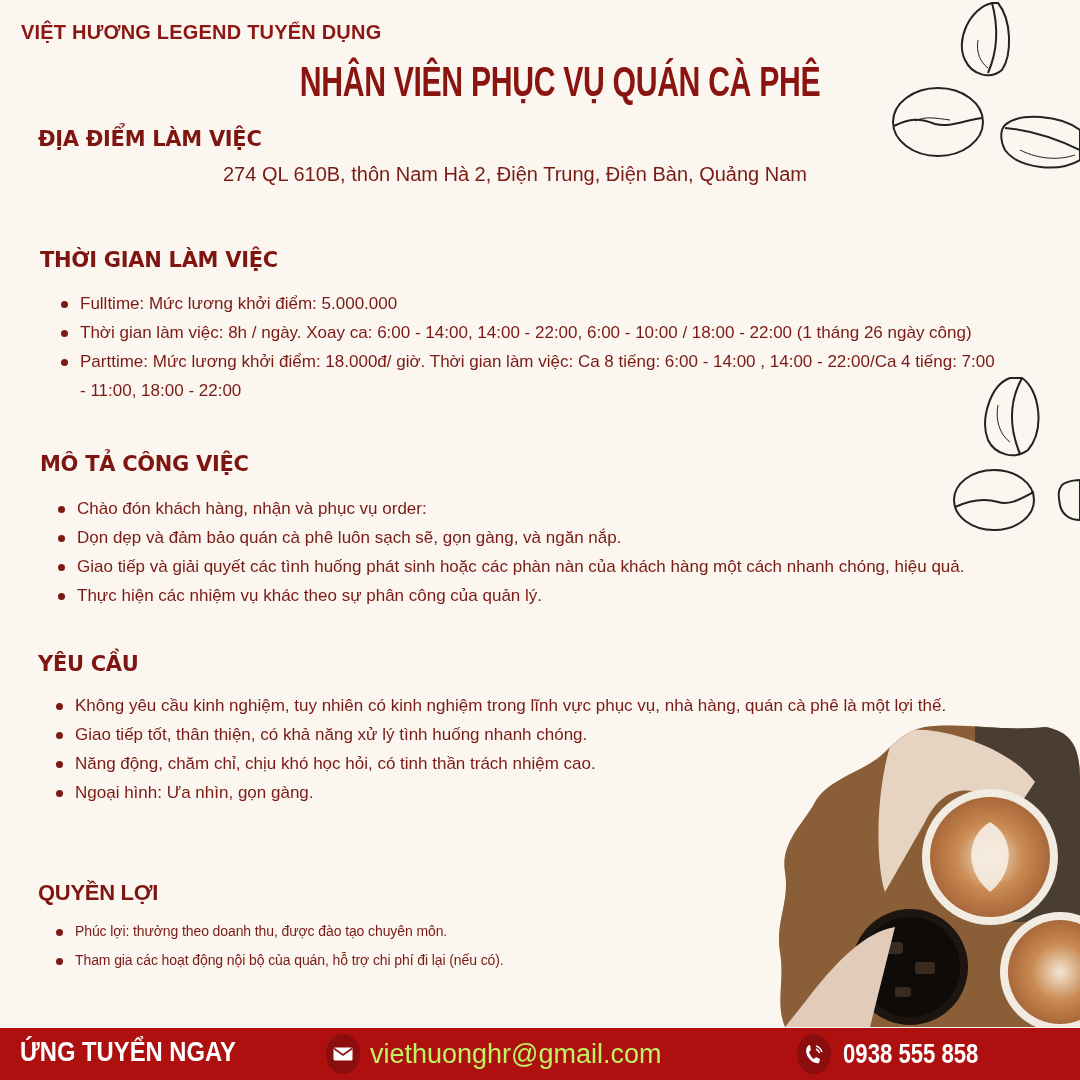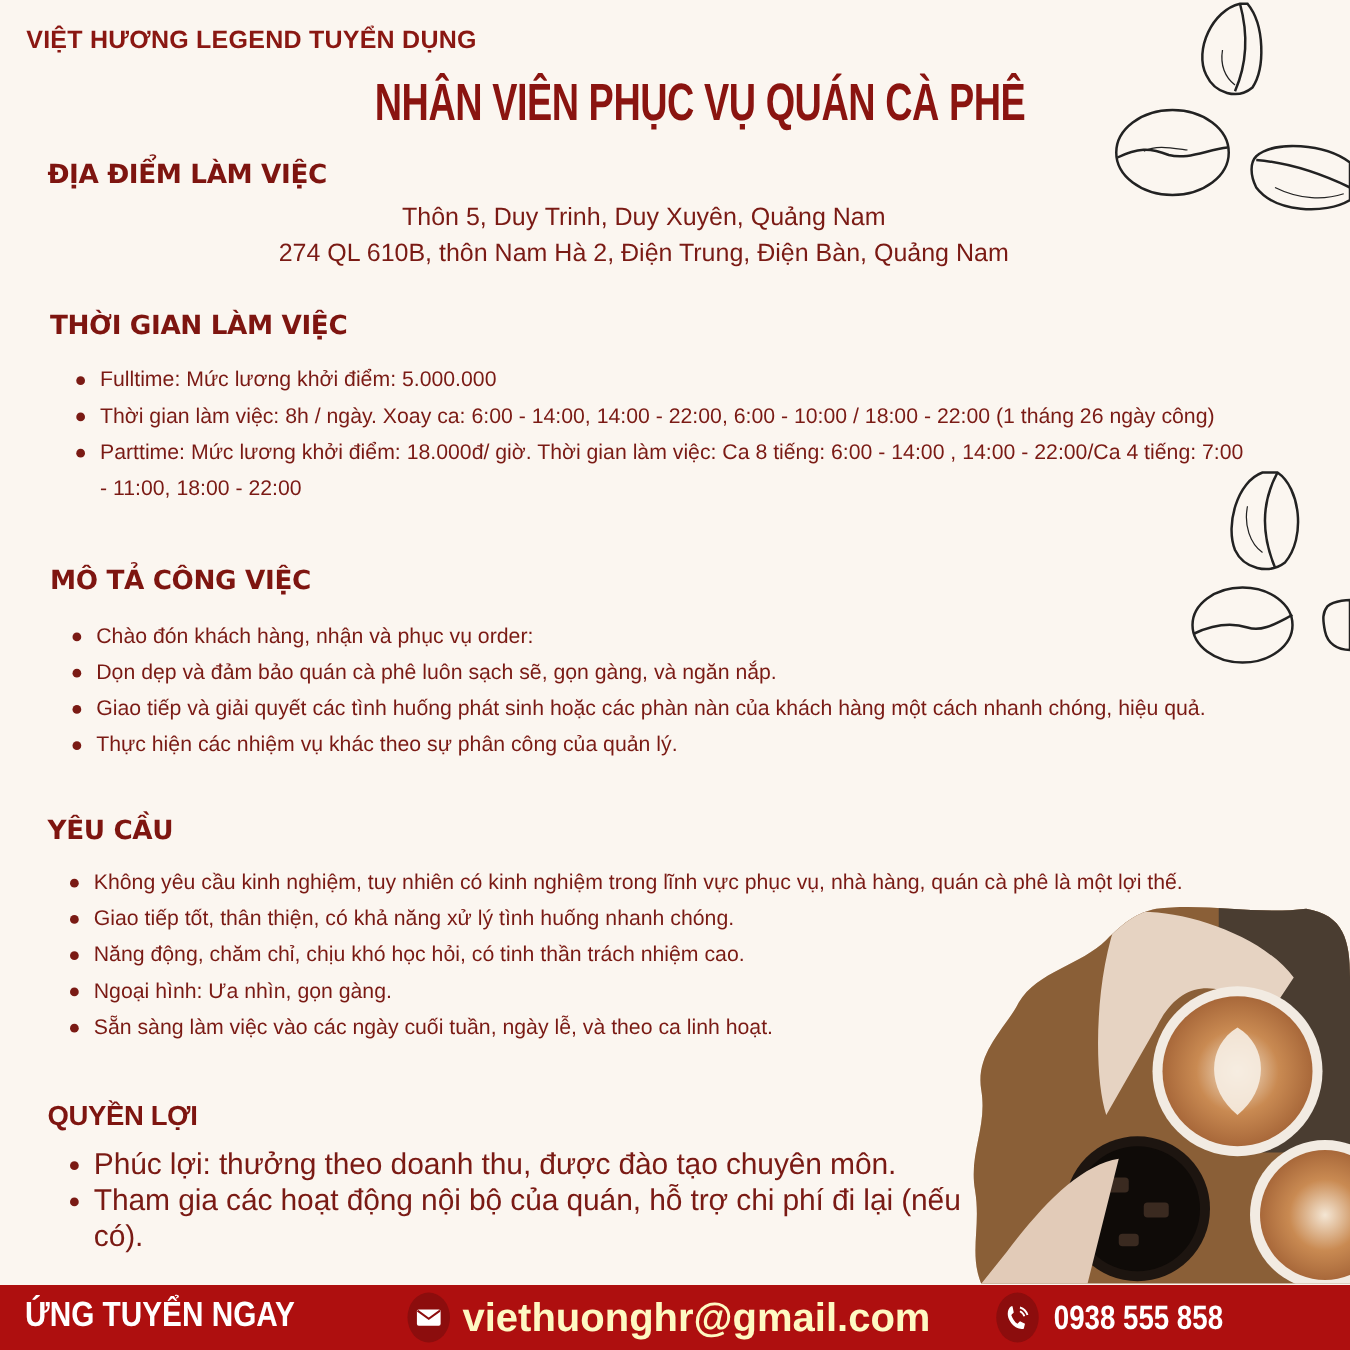--- a/index.html
+++ b/index.html
@@ -41,42 +41,42 @@
   ul.list {
     position: absolute; list-style: none;
     font-size: 17px; line-height: 29px;
     color: #7a1a14;
   }
   ul.list li { position: relative; padding-left: 22px; }
   ul.list li::before {
     content: ""; position: absolute; left: 3px; top: 12px;
     width: 7px; height: 7px; border-radius: 50%; background: #7a1a14;
   }
-  ul.narrow { font-size: 24px; letter-spacing: -0.1px; }
+  ul.narrow { font-size: 14px; letter-spacing: -0.1px; }
   .beans { position: absolute; }
   .photo {
     position: absolute; left: 775px; top: 722px; width: 305px; height: 305px;
   }
   .footer {
     position: absolute; left: 0; top: 1028px; width: 1080px; height: 52px;
     background: #ae0f0f;
     display: flex; align-items: center;
   }
   .cta {
     position: absolute; left: 20px; top: 8px;
     color: #fff; font-weight: bold; font-size: 28px;
     transform: scaleX(0.85); transform-origin: left;
   }
   .email-wrap { position: absolute; left: 326px; top: 6px; display: flex; align-items: center; }
   .circle {
     width: 34px; height: 40px; border-radius: 50%;
     background: #8c0d0d; display: flex; align-items: center; justify-content: center;
   }
   .email {
-    margin-left: 10px; color: #fef9c3; font-weight: bold; font-size: 32px;
+    margin-left: 10px; color: #bef264; font-weight: normal; font-size: 27px;
   }
   .phone-wrap { position: absolute; left: 797px; top: 6px; display: flex; align-items: center; }
   .phone {
     margin-left: 12px; color: #fff; font-weight: bold; font-size: 27px;
     transform: scaleX(0.82); transform-origin: left;
   }
 </style>
 </head>
 <body>
 
@@ -103,21 +103,20 @@
     <path d="M72 8 C 60 30, 58 55, 70 84"></path>
     <path d="M48 35 C 45 50, 50 65, 60 72" stroke-width="1"></path>
     <ellipse cx="44" cy="130" rx="40" ry="30"></ellipse>
     <path d="M5 137 C 20 130, 35 128, 48 132 C 60 136, 72 128, 84 122"></path>
     <path d="M112 115 C 118 110, 130 110, 130 110 L 130 150 C 120 150, 112 145, 110 135 C 108 125, 108 120, 112 115 Z"></path>
   </g>
 </svg>
 
 <div class="h" style="left:38px;top:127px;">ĐỊA ĐIỂM LÀM VIỆC</div>
 <div class="addr">
-  <div>Thôn 5, Duy Trinh, Duy Xuyên, Quảng Nam</div>
   <div>274 QL 610B, thôn Nam Hà 2, Điện Trung, Điện Bàn, Quảng Nam</div>
 </div>
 
 <div class="h" style="left:40px;top:248px;">THỜI GIAN LÀM VIỆC</div>
 <ul class="list" style="left:58px;top:289px;width:945px;">
   <li>Fulltime: Mức lương khởi điểm: 5.000.000</li>
   <li>Thời gian làm việc: 8h / ngày. Xoay ca: 6:00 - 14:00, 14:00 - 22:00, 6:00 - 10:00 / 18:00 - 22:00 (1 tháng 26 ngày công)</li>
   <li>Parttime: Mức lương khởi điểm: 18.000đ/ giờ. Thời gian làm việc: Ca 8 tiếng: 6:00 - 14:00 , 14:00 - 22:00/Ca 4 tiếng: 7:00 - 11:00, 18:00 - 22:00</li>
 </ul>
 
@@ -128,21 +127,20 @@
   <li>Giao tiếp và giải quyết các tình huống phát sinh hoặc các phàn nàn của khách hàng một cách nhanh chóng, hiệu quả.</li>
   <li>Thực hiện các nhiệm vụ khác theo sự phân công của quản lý.</li>
 </ul>
 
 <div class="h" style="left:38px;top:652px;">YÊU CẦU</div>
 <ul class="list" style="left:53px;top:691px;width:950px;">
   <li>Không yêu cầu kinh nghiệm, tuy nhiên có kinh nghiệm trong lĩnh vực phục vụ, nhà hàng, quán cà phê là một lợi thế.</li>
   <li>Giao tiếp tốt, thân thiện, có khả năng xử lý tình huống nhanh chóng.</li>
   <li>Năng động, chăm chỉ, chịu khó học hỏi, có tinh thần trách nhiệm cao.</li>
   <li>Ngoại hình: Ưa nhìn, gọn gàng.</li>
-  <li>Sẵn sàng làm việc vào các ngày cuối tuần, ngày lễ, và theo ca linh hoạt.</li>
 </ul>
 
 <svg class="photo" viewBox="0 0 305 305">
   <defs>
     <clipPath id="blob">
       <path d="M150 5 C 190 0, 230 10, 270 5 C 300 10, 305 30, 305 60 L 305 305 L 10 305 C 0 280, 10 260, 5 230 C 0 200, 15 180, 10 150 C 5 120, 30 100, 40 80 C 55 55, 90 50, 110 30 C 125 15, 135 8, 150 5 Z"></path>
     </clipPath>
     <radialGradient id="foam" cx="50%" cy="50%" r="50%">
       <stop offset="0%" stop-color="#f4e6d4"></stop>
       <stop offset="55%" stop-color="#c98a52"></stop>

